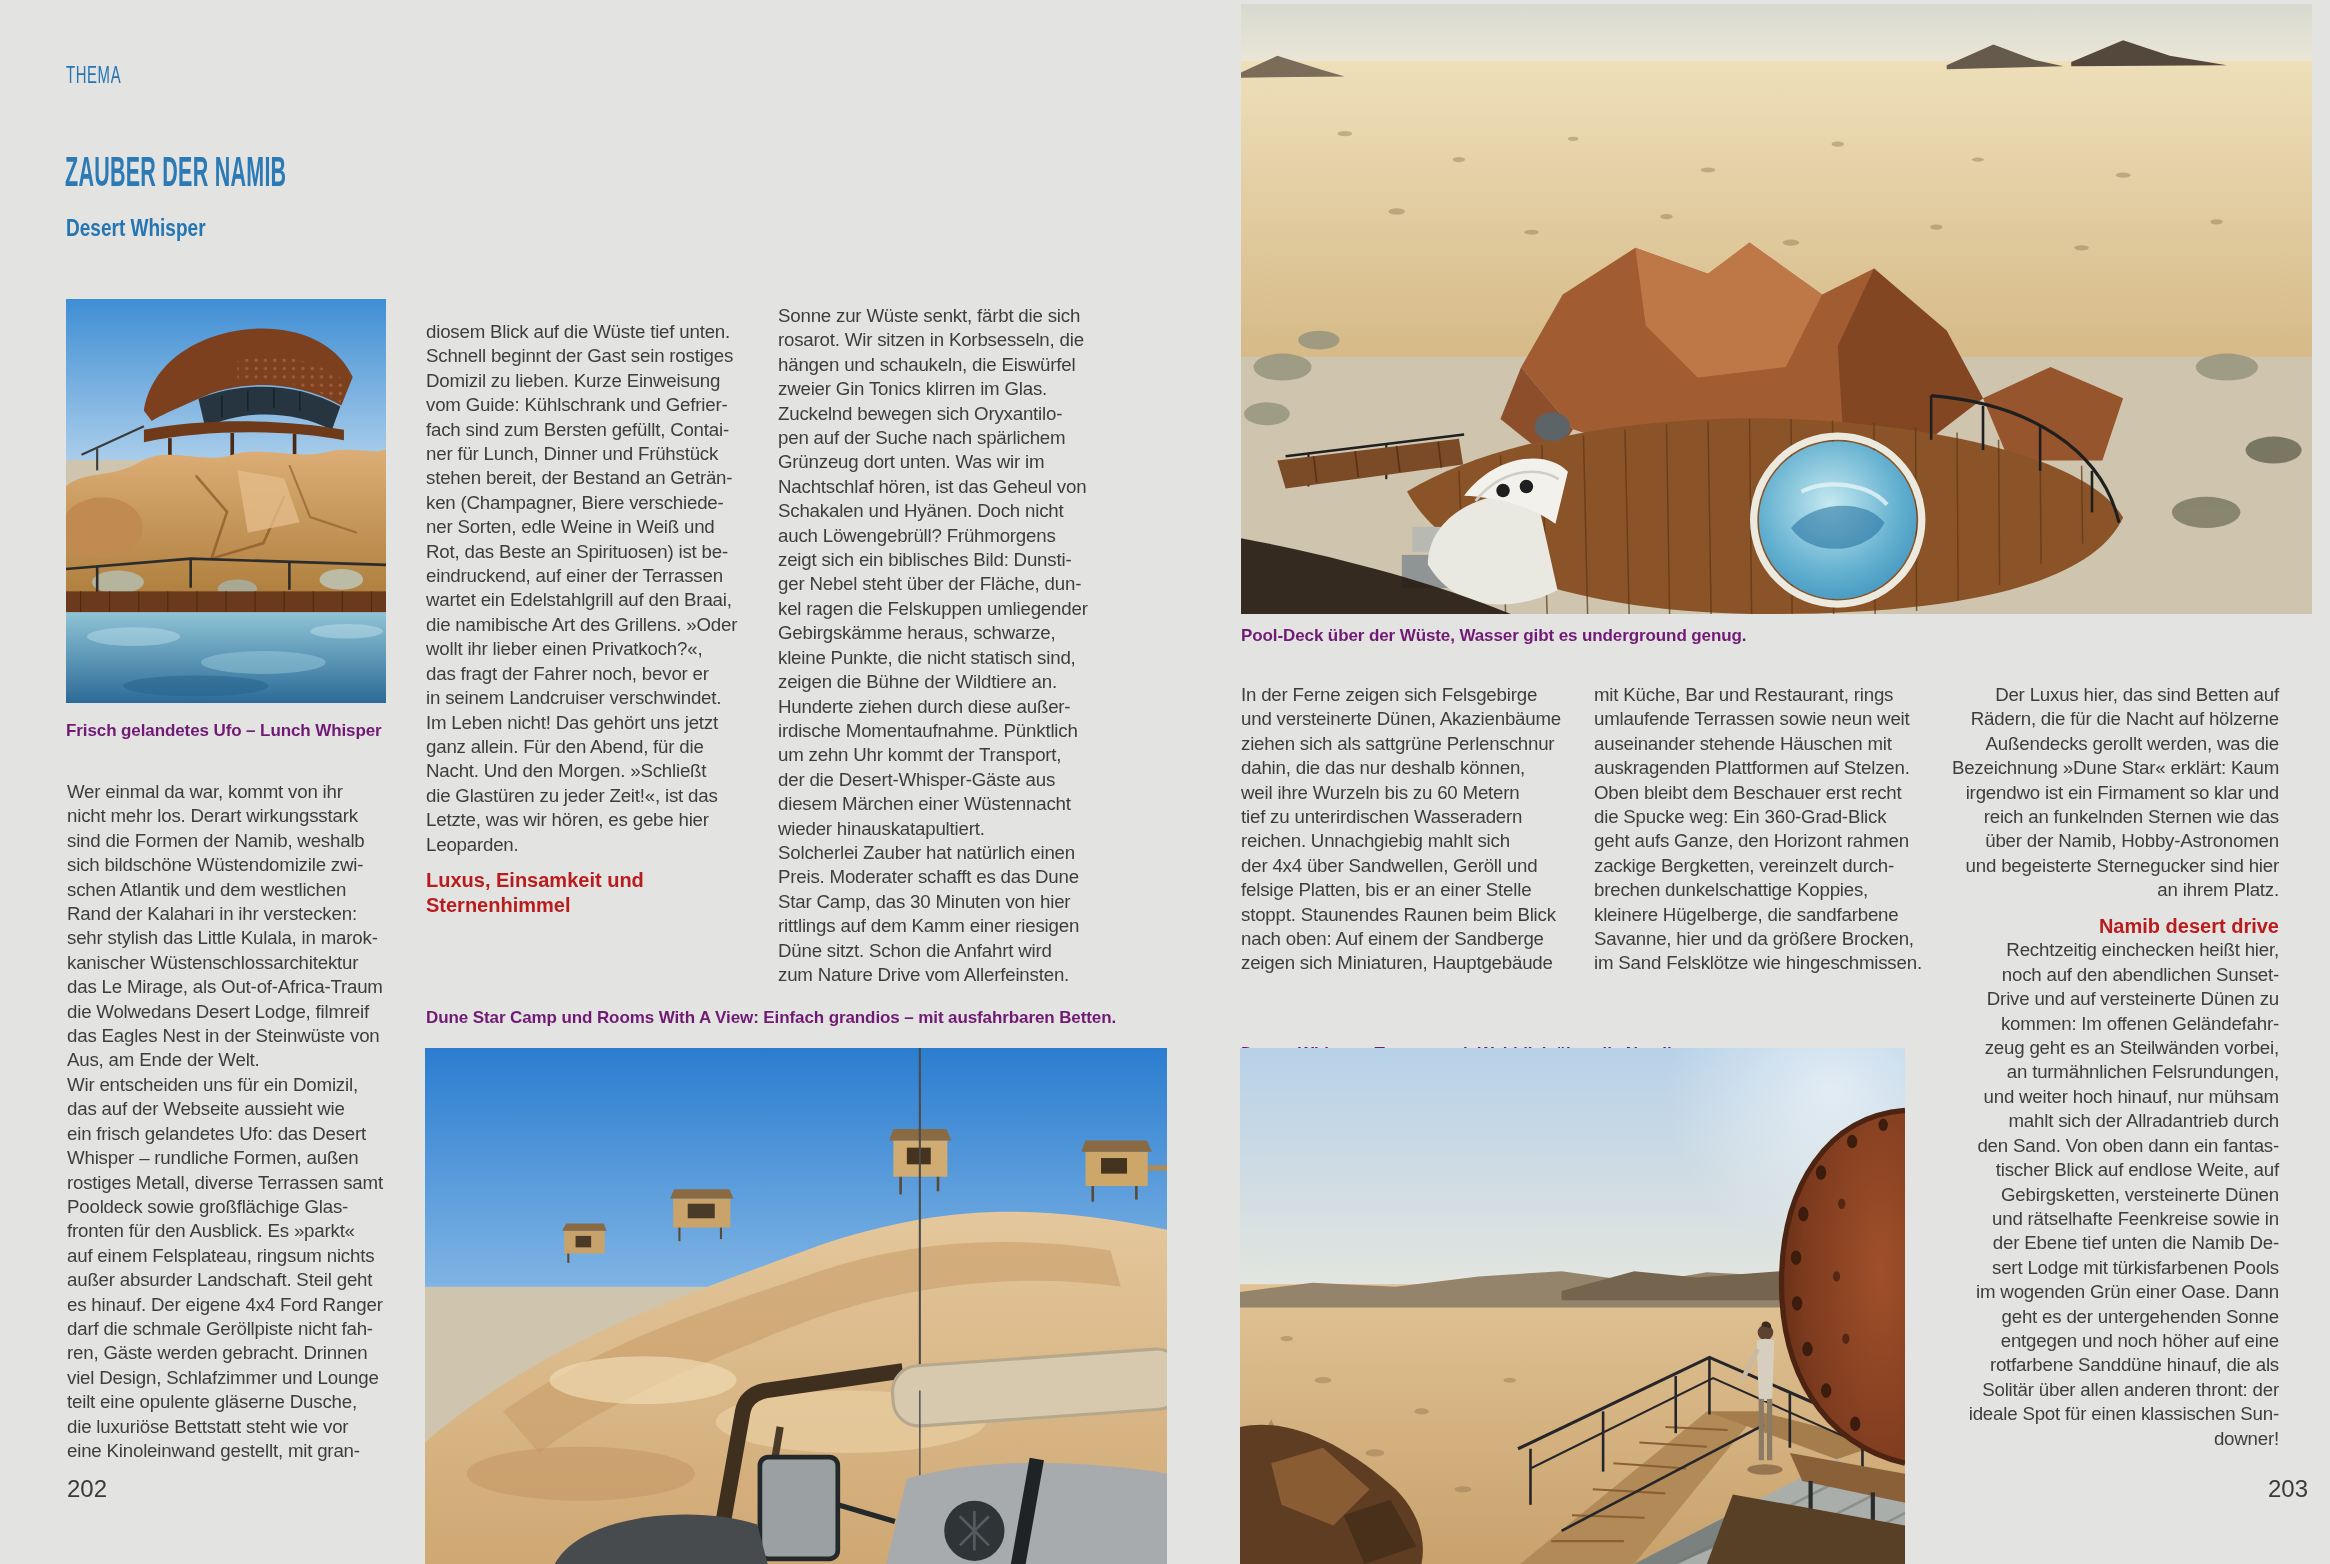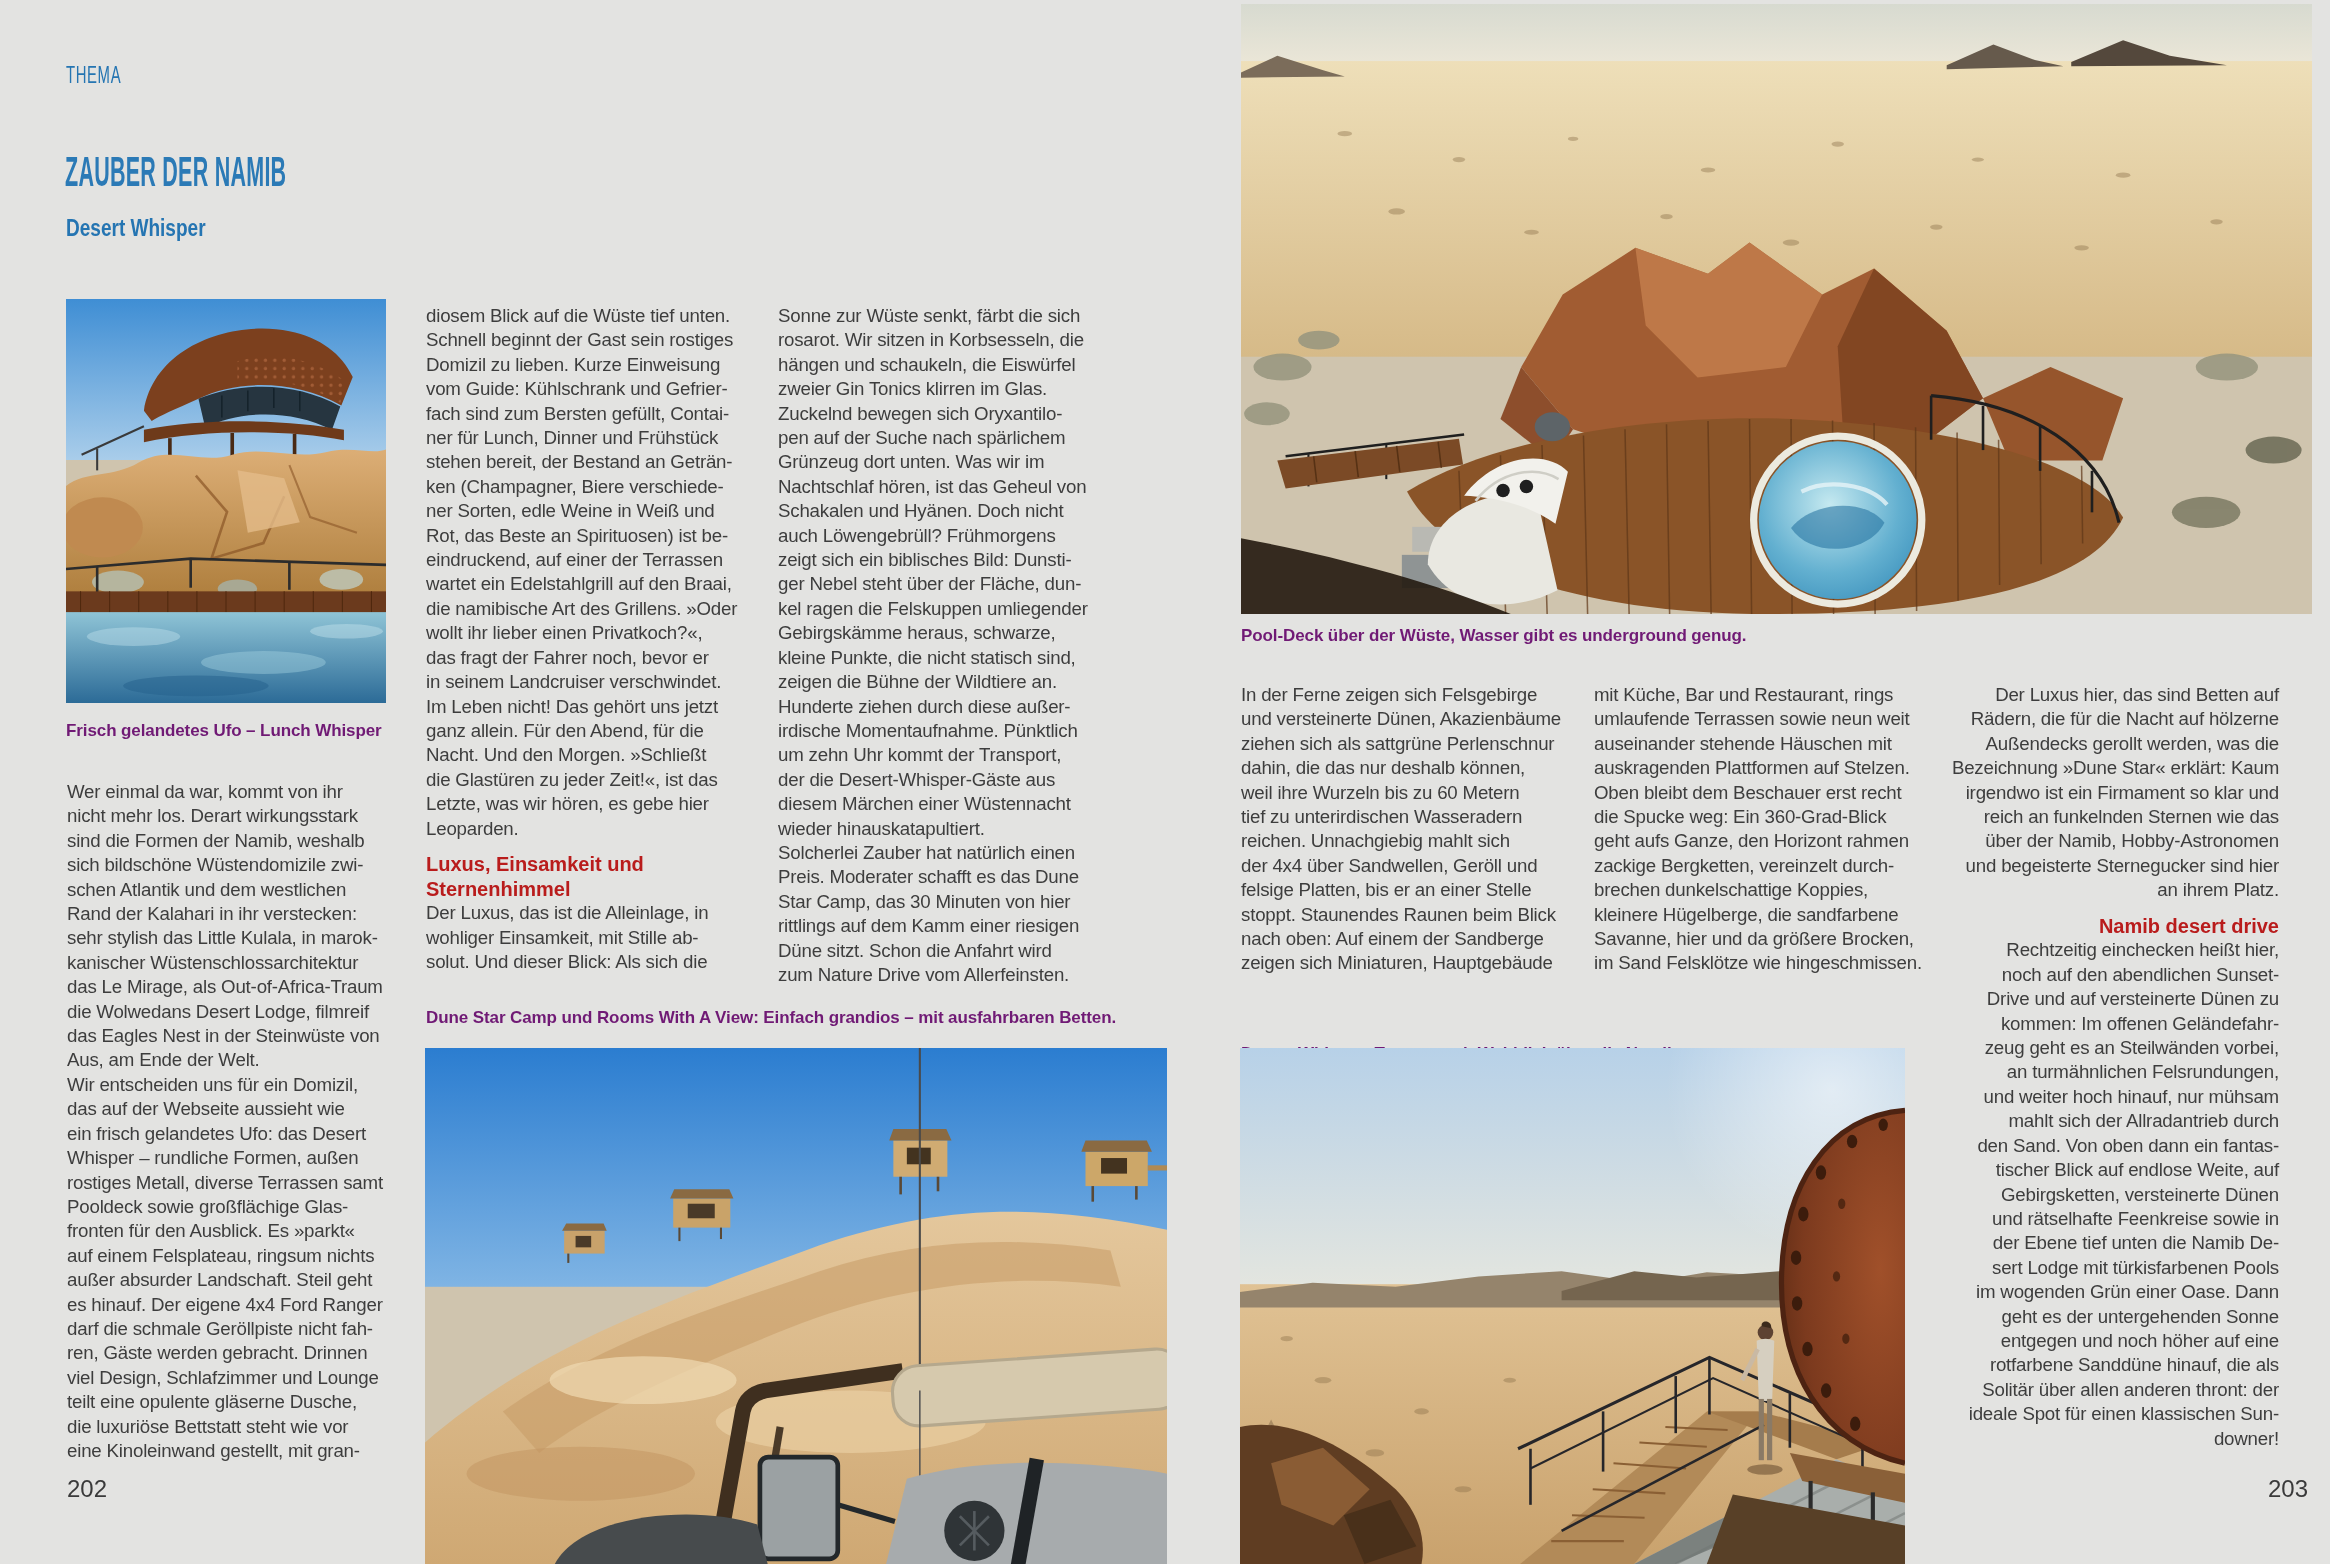--- a/index.html
+++ b/index.html
@@ -154,21 +154,21 @@
 außer absurder Landschaft. Steil geht
 es hinauf. Der eigene 4x4 Ford Ranger
 darf die schmale Geröllpiste nicht fah-
 ren, Gäste werden gebracht. Drinnen
 viel Design, Schlafzimmer und Lounge
 teilt eine opulente gläserne Dusche,
 die luxuriöse Bettstatt steht wie vor
 eine Kinoleinwand gestellt, mit gran-</p>
 </div>
 
-<div class="col" style="left:426px;top:304px;">
+<div class="col" style="left:426px;top:320px;">
   <p class="body-text">diosem Blick auf die Wüste tief unten.
 Schnell beginnt der Gast sein rostiges
 Domizil zu lieben. Kurze Einweisung
 vom Guide: Kühlschrank und Gefrier-
 fach sind zum Bersten gefüllt, Contai-
 ner für Lunch, Dinner und Frühstück
 stehen bereit, der Bestand an Geträn-
 ken (Champagner, Biere verschiede-
 ner Sorten, edle Weine in Weiß und
 Rot, das Beste an Spirituosen) ist be-
@@ -179,23 +179,20 @@
 das fragt der Fahrer noch, bevor er
 in seinem Landcruiser verschwindet.
 Im Leben nicht! Das gehört uns jetzt
 ganz allein. Für den Abend, für die
 Nacht. Und den Morgen. »Schließt
 die Glastüren zu jeder Zeit!«, ist das
 Letzte, was wir hören, es gebe hier
 Leoparden.</p>
   <h3 class="subhead">Luxus, Einsamkeit und
 Sternenhimmel</h3>
-  <p class="body-text">Der Luxus, das ist die Alleinlage, in
-wohliger Einsamkeit, mit Stille ab-
-solut. Und dieser Blick: Als sich die</p>
 </div>
 
 <div class="col" style="left:778px;top:304px;">
   <p class="body-text">Sonne zur Wüste senkt, färbt die sich
 rosarot. Wir sitzen in Korbsesseln, die
 hängen und schaukeln, die Eiswürfel
 zweier Gin Tonics klirren im Glas.
 Zuckelnd bewegen sich Oryxantilo-
 pen auf der Suche nach spärlichem
 Grünzeug dort unten. Was wir im

